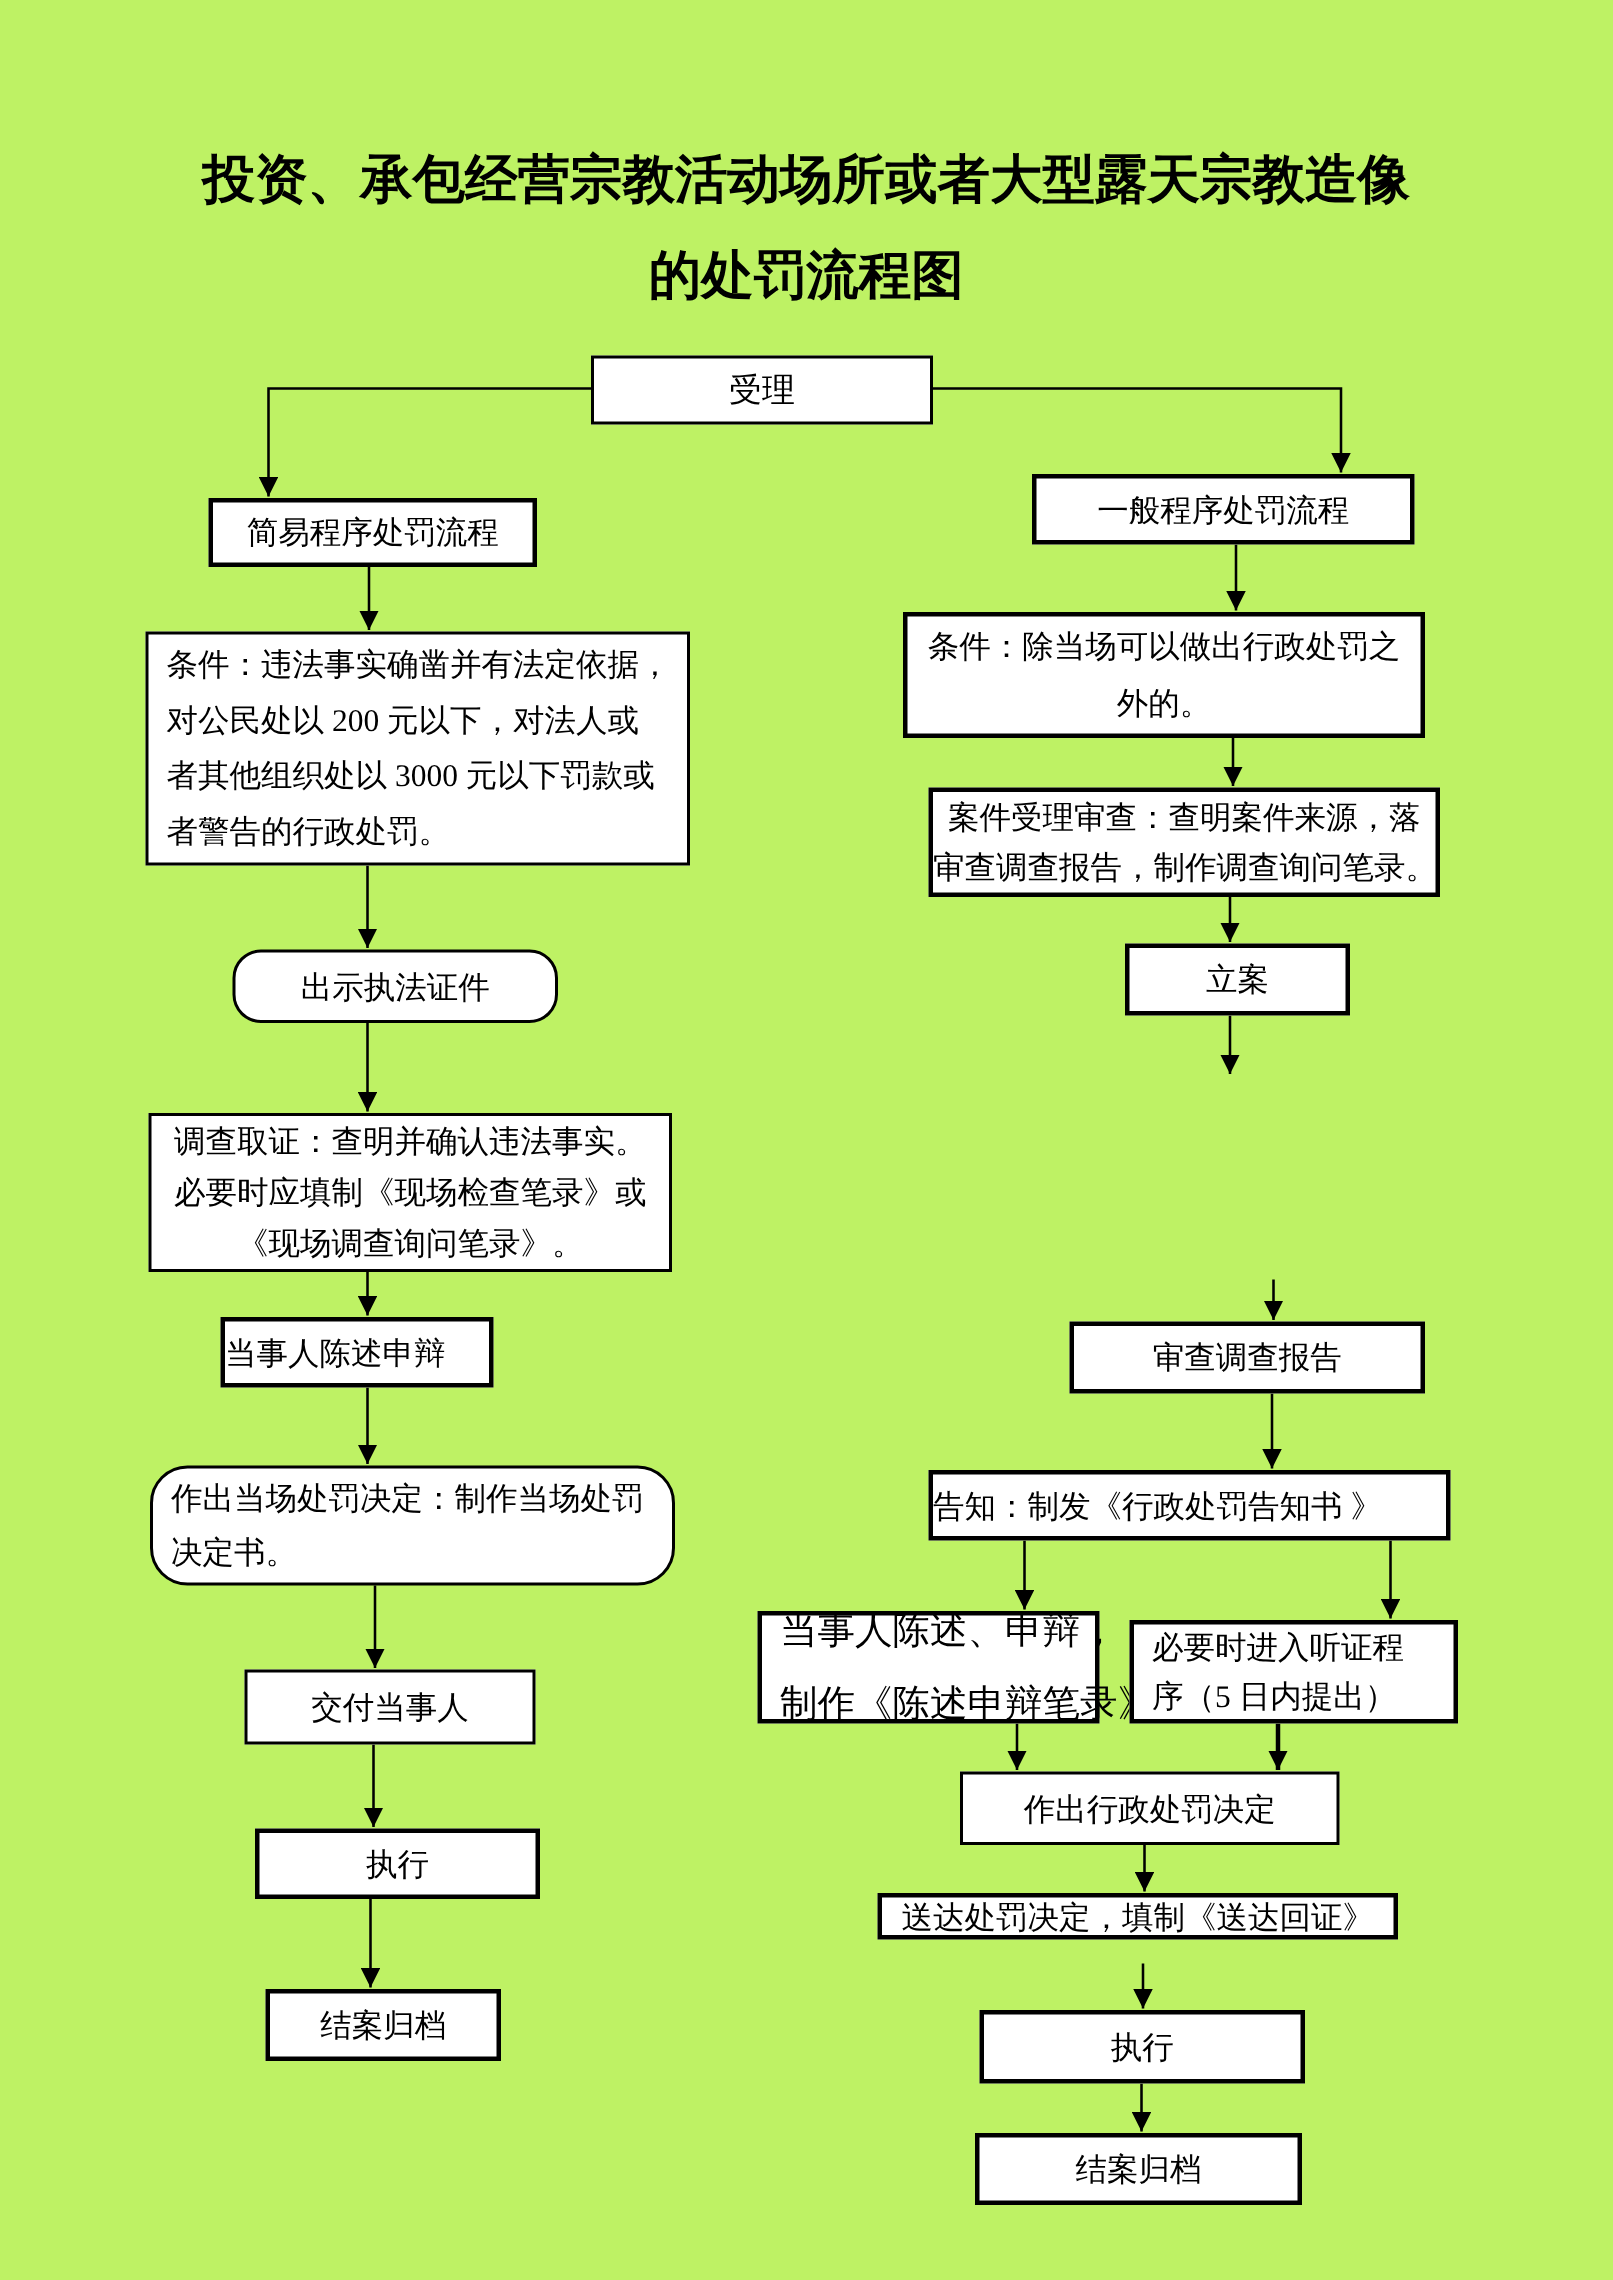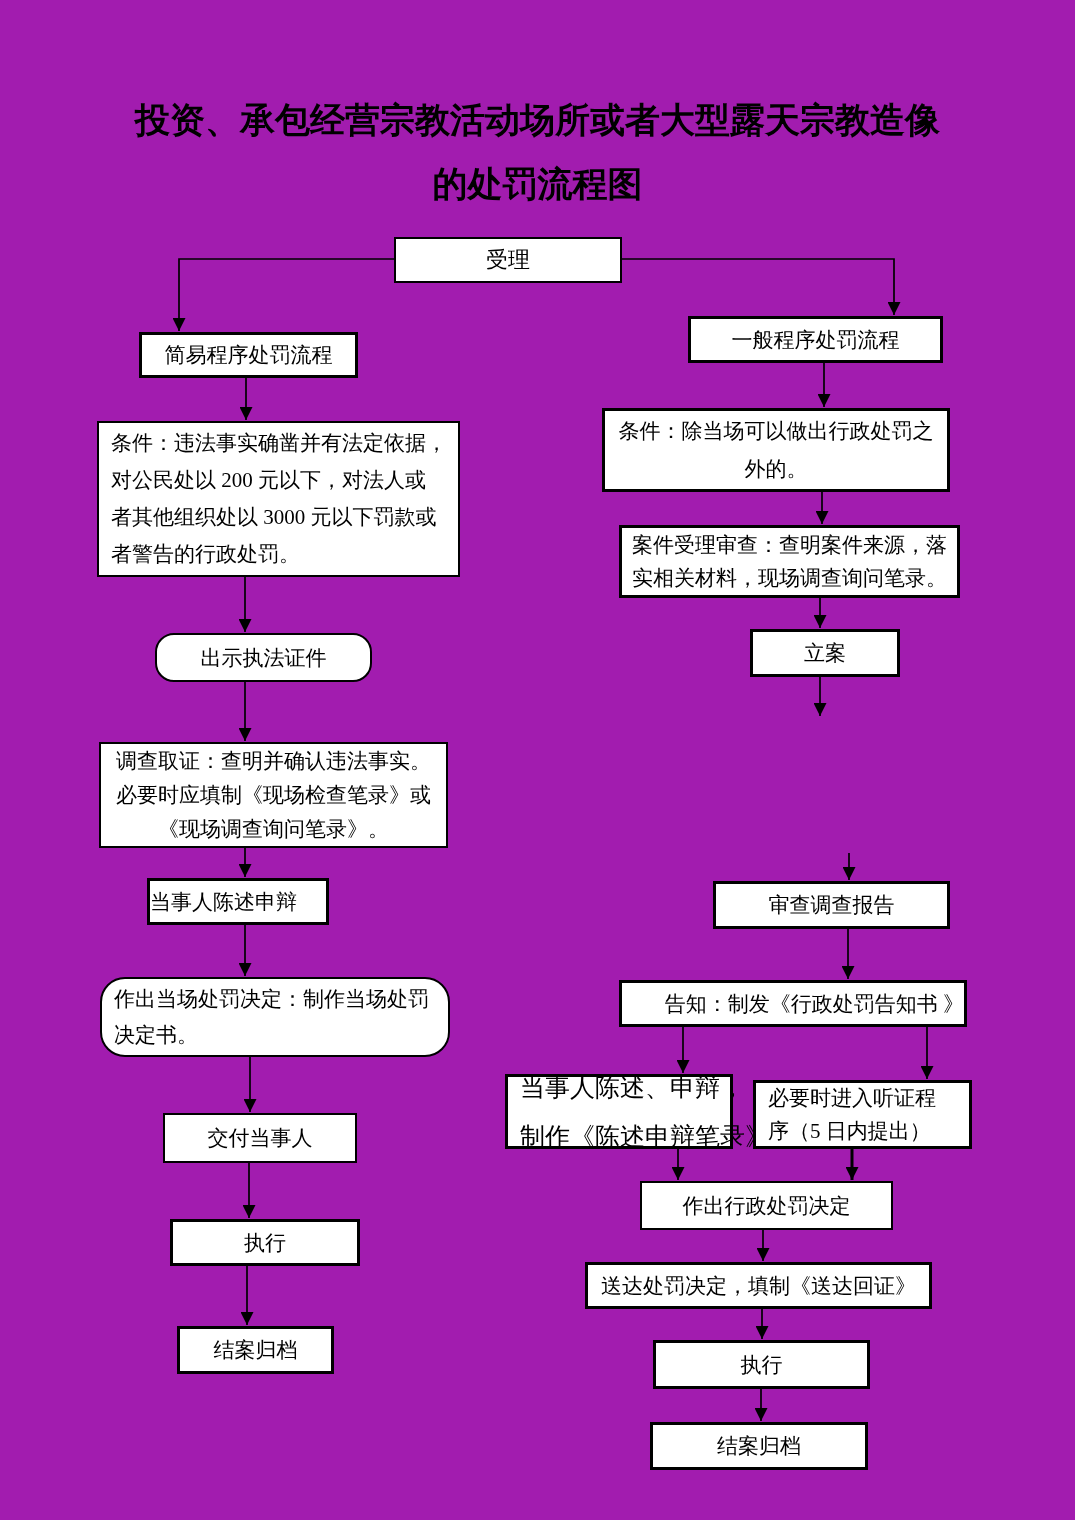--- a/index.html
+++ b/index.html
@@ -1,17 +1,17 @@
 <!DOCTYPE html>
 <html><head>
 <meta charset="utf-8">
 <style>
   html,body{margin:0;padding:0;background:#ffffff;}
   .page{
-    position:relative;width:1075px;height:1520px;background:#a21caf;
+    position:relative;width:1075px;height:1520px;background:#bef264;
     font-family:"Liberation Serif","DejaVu Serif",serif;color:#000;overflow:hidden;
   }
   .title-line{
     position:absolute;left:0;width:100%;margin:0;text-align:center;
     font-family:"Liberation Sans","DejaVu Sans",sans-serif;
     font-weight:bold;font-size:35px;line-height:48px;color:#000;
   }
   .title-line.l1{top:96px;}
   .title-line.l2{top:160px;}
   #edges{position:absolute;left:0;top:0;}
@@ -100,43 +100,43 @@
       </div>
       <div class="node" style="left: 688px; top: 316px; width: 255px; height: 47px; border-width: 3px; font-size: 21px; text-align: center;">
         <div class="ln">一般程序处罚流程</div>
       </div>
       <div class="node" style="left: 602px; top: 408px; width: 348px; height: 84px; border-width: 3px; font-size: 21px; line-height: 38px; text-align: center;">
         <div class="ln">条件：除当场可以做出行政处罚之</div>
         <div class="ln">外的。</div>
       </div>
       <div class="node" style="left: 619px; top: 525px; width: 341px; height: 73px; border-width: 3px; font-size: 21px; line-height: 33px; text-align: center;">
         <div class="ln">案件受理审查：查明案件来源，落</div>
-        <div class="ln">实相关材料，现场调查询问笔录。</div>
+        <div class="ln">审查调查报告，制作调查询问笔录。</div>
       </div>
       <div class="node" style="left: 750px; top: 629px; width: 150px; height: 48px; border-width: 3px; font-size: 21px; text-align: center;">
         <div class="ln">立案</div>
       </div>
       <div class="node" style="left: 713px; top: 881px; width: 237px; height: 48px; border-width: 3px; font-size: 21px; text-align: center;">
         <div class="ln">审查调查报告</div>
       </div>
-      <div class="node" style="left: 619px; top: 980px; width: 348px; height: 47px; border-width: 3px; font-size: 21px; text-align: right;">
+      <div class="node" style="left: 619px; top: 980px; width: 348px; height: 47px; border-width: 3px; font-size: 21px; text-align: left;">
         <div class="ln">告知：制发《行政处罚告知书 》</div>
       </div>
       <div class="node" style="left: 505px; top: 1074px; width: 228px; height: 75px; border-width: 3px; font-size: 25px; line-height: 35px; text-align: left; padding: 0px 12px; gap: 14px;">
         <div class="ln">当事人陈述、申辩，</div>
         <div class="ln">制作《陈述申辩笔录》</div>
       </div>
       <div class="node" style="left: 753px; top: 1080px; width: 219px; height: 69px; border-width: 3px; font-size: 21px; line-height: 33px; text-align: left; padding: 0px 12px;">
         <div class="ln">必要时进入听证程</div>
         <div class="ln">序（5 日内提出）</div>
       </div>
       <div class="node" style="left: 640px; top: 1181px; width: 253px; height: 49px; border-width: 2px; font-size: 21px; text-align: center;">
         <div class="ln">作出行政处罚决定</div>
       </div>
-      <div class="node" style="left: 585px; top: 1262px; width: 347px; height: 47px; border-width: 3px; font-size: 21px; text-align: center;">
+      <div class="node" style="left: 585px; top: 1262px; width: 347px; height: 31px; border-width: 3px; font-size: 21px; text-align: center;">
         <div class="ln">送达处罚决定，填制《送达回证》</div>
       </div>
       <div class="node" style="left: 653px; top: 1340px; width: 217px; height: 49px; border-width: 3px; font-size: 21px; text-align: center;">
         <div class="ln">执行</div>
       </div>
       <div class="node" style="left: 650px; top: 1422px; width: 218px; height: 48px; border-width: 3px; font-size: 21px; text-align: center;">
         <div class="ln">结案归档</div>
       </div>
     </div>
 </div>

